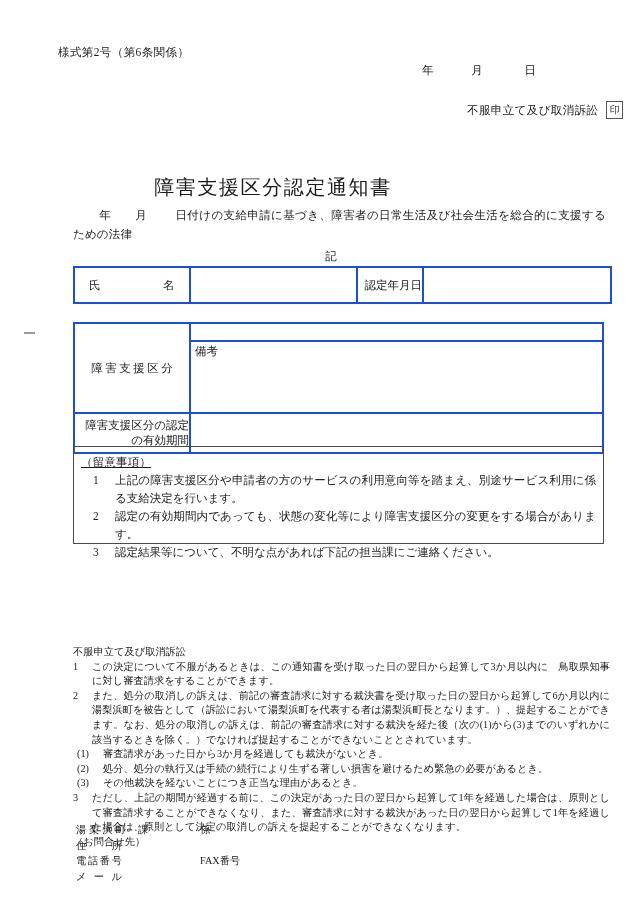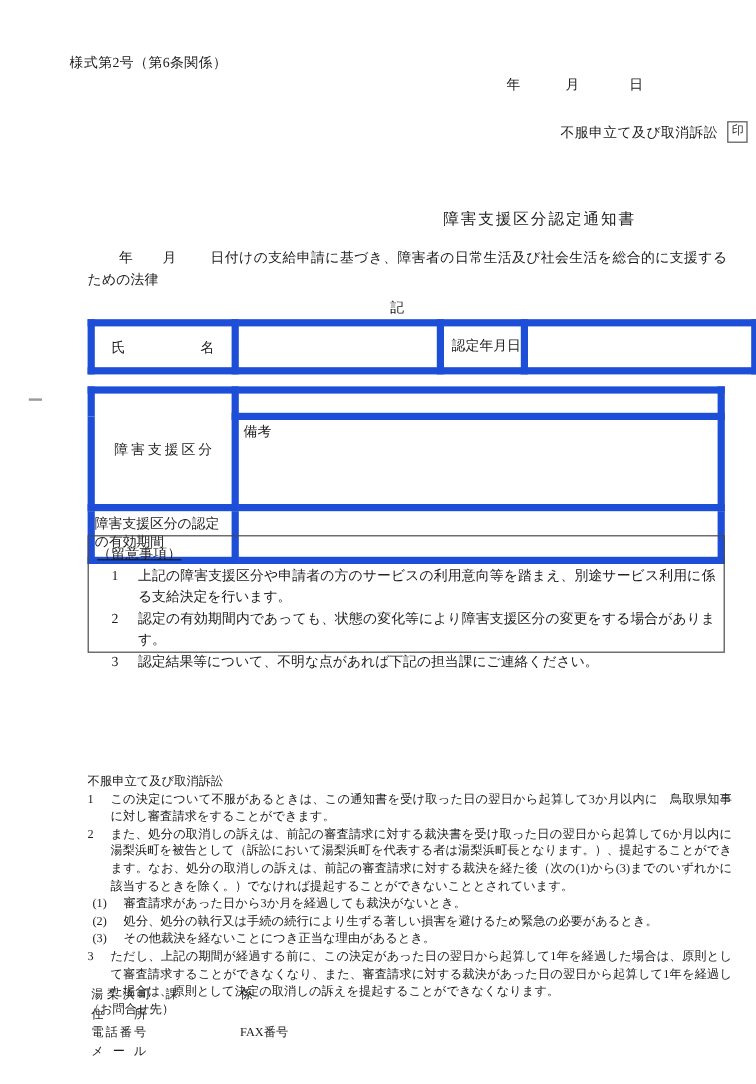--- a/index.html
+++ b/index.html
@@ -64,22 +64,22 @@
     color: #333;
     overflow: hidden;
   }
 
   
   .doc-title {
     position: absolute;
     left: 0;
     top: 174px;
     width: 514px;
-    text-align: right;
-    font-size: 13px;
+    text-align: center;
+    font-size: 20px;
     letter-spacing: 1.6px;
   }
 
   
   .intro {
     position: absolute;
     left: 57px;
     top: 206px;
     width: 533px;
     font-size: 11.5px;
@@ -111,21 +111,21 @@
   }
 
   
   .tbl {
     position: absolute;
     border-collapse: collapse;
     table-layout: fixed;
     font-size: 11.5px;
   }
   .tbl td {
-    border: 6px solid #1d4ed8;
+    border: 2px solid #1d4ed8;
     padding: 0;
     vertical-align: middle;
   }
 
   #table-name { left: 57px; top: 266px; width: 531px; }
   #table-name .c-label {
     width: 114px;
     height: 34px;
     text-align: center;
     letter-spacing: 0.5px;
@@ -153,21 +153,21 @@
     text-indent: 2.5px;
   }
   #table-class .cell-top { height: 16px; }
   #table-class .cell-remarks {
     height: 68px;
     vertical-align: top;
     padding: 2px 0 0 4px;
   }
   #table-class .rowhead-period {
     width: 114px;
-    text-align: left;
+    text-align: right;
     line-height: 15px;
     padding: 3px 0;
     height: 32px;
   }
 
   
   #notes-box {
     position: absolute;
     left: 57px;
     top: 446px;

